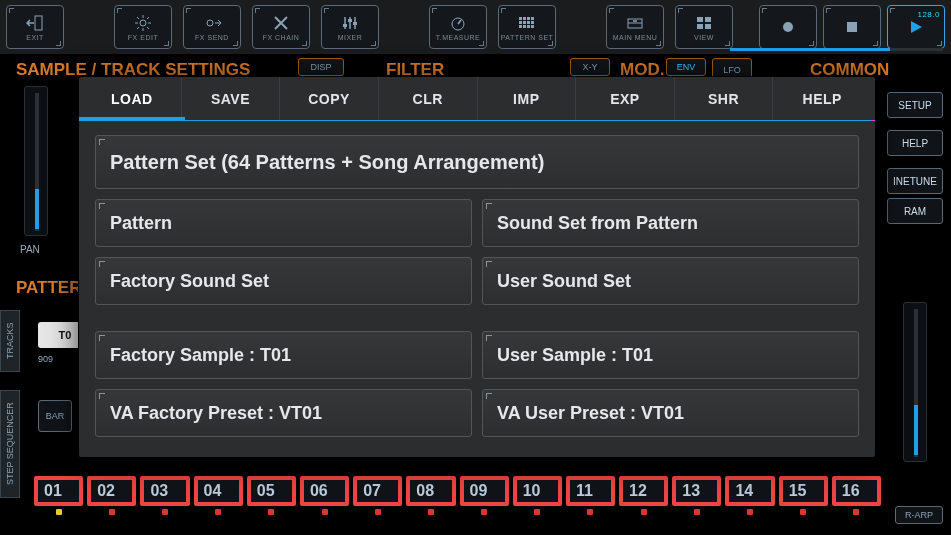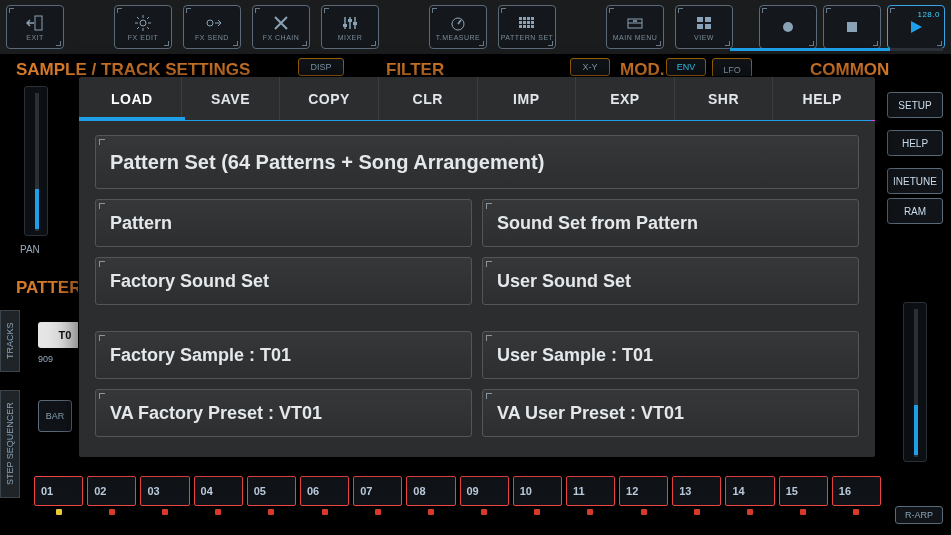--- a/index.html
+++ b/index.html
@@ -83,22 +83,22 @@
   }
   .track-909 { position:absolute; left:38px; top:354px; font-size:9px; color:#9ab; }
   .bar-pill {
     position:absolute; left:38px; top:400px; width:34px; height:32px;
     background:#101418; border:1px solid #5a6a78; color:#8aa2b6; font-size:9px;
     border-radius:3px; display:flex; align-items:center; justify-content:center;
   }
 
   .step-row { position:absolute; left:34px; right:70px; top:476px; height:30px; display:flex; gap:4px; }
   .step {
-    flex:1; background:#101418; border:1px solid #ef4444; border-radius:2px;
-    color:#bcd; font-size:11px; font-weight:bold; display:flex; align-items:center; justify-content:flex-start;
+    flex:1; background:#101418; border:4px solid #ef4444; border-radius:2px;
+    color:#bcd; font-size:16px; font-weight:bold; display:flex; align-items:center; justify-content:flex-start;
     padding-left:6px; position:relative;
   }
   .indicator-row { position:absolute; left:34px; right:70px; top:508px; height:8px; display:flex; gap:4px; }
   .ind { flex:1; display:flex; align-items:center; justify-content:center; }
   .ind .lamp { width:6px; height:6px; background:#d63a2a; border-radius:1px; }
   .ind.first .lamp { background:#e8c83a; }
   .rarp-btn { position:absolute; right:8px; top:506px; width:48px; height:18px;
               border:1px solid #5a6a78; border-radius:3px; background:#101418;
               color:#8aa2b6; font-size:9px; display:flex; align-items:center; justify-content:center; }
 

